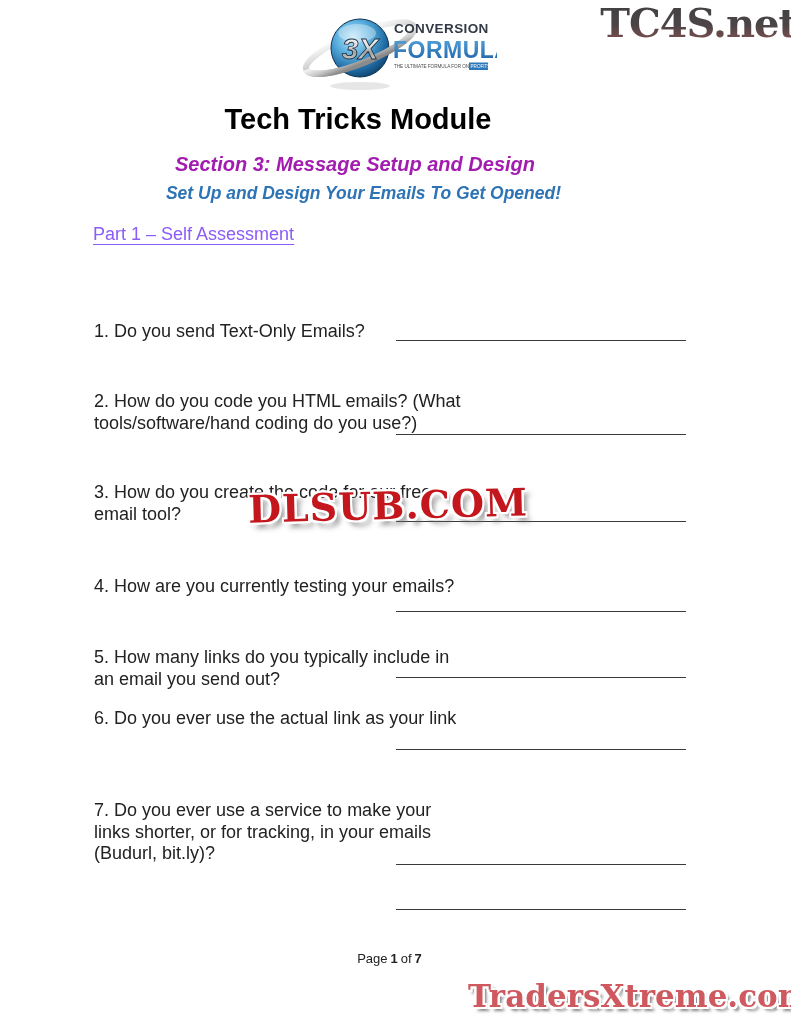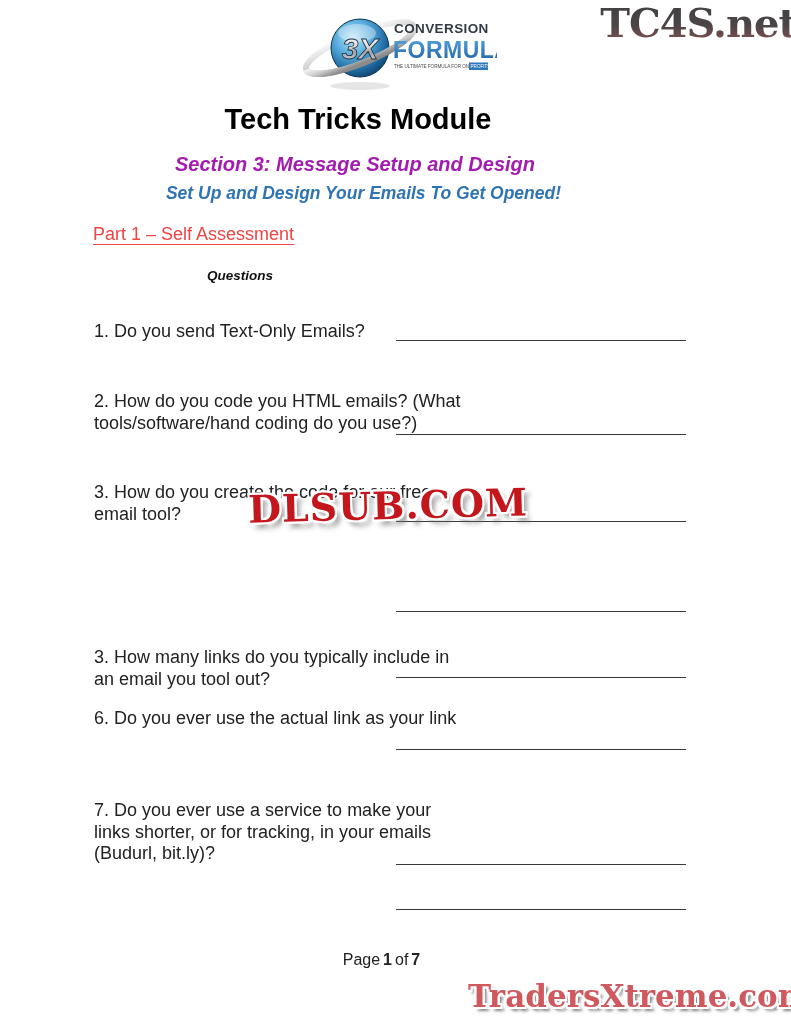--- a/index.html
+++ b/index.html
@@ -58,21 +58,21 @@
     position:absolute;left:0;top:147px;width:710px;
     text-align:center;font-size:20px;font-weight:bold;font-style:italic;color:#a21caf;margin-top:6px;
   }
   .subtitle{
     position:absolute;left:0;top:183px;width:727px;
     text-align:center;font-size:17.5px;font-weight:bold;font-style:italic;
     color:#2E74B5;
   }
   .part-heading{
     position:absolute;left:93px;top:224px;
-    font-size:18px;color:#ef4444;
+    font-size:18px;color:#8b5cf6;
     text-decoration:underline;
     text-underline-offset:4px;
   }
   .col-head{
     position:absolute;top:268px;
     font-size:13.5px;font-weight:bold;font-style:italic;color:#111;
     text-align:center;
   }
   .col-head.q{left:95px;width:290px;}
   .col-head.a{left:395px;width:290px;}
@@ -89,22 +89,22 @@
   }
   .q1t{top:321px;} .l1{top:340px;}
   .q2t{top:391px;} .l2{top:434px;}
   .q3t{top:482px;} .l3{top:521px;}
   .q4t{top:576px;} .l4{top:611px;}
   .q5t{top:647px;} .l5{top:677px;}
   .q6t{top:708px;} .l6{top:749px;}
   .q7t{top:800px;} .l7{top:864px;} .l8{top:909px;}
   
   .pagefooter{
-    position:absolute;left:4px;top:951px;width:755px;
-    text-align:center;font-size:16px;color:#222;
+    position:absolute;left:12px;top:951px;width:755px;
+    text-align:center;font-size:13px;color:#222;
   }
   .pagefooter .b{font-weight:bold;}
   .pagefooter span{margin:0 1.5px;}
 </style>
 </head>
 <body>
 
 <div class="page">
 
   <div class="logo">
@@ -152,44 +152,46 @@
 
   <div class="wm-tc4s">TC4S.net</div>
   <div class="wm-dlsub">DLSUB.COM</div>
   <div class="wm-traders">TradersXtreme.com</div>
 
   <div class="title">Tech Tricks Module</div>
   <div class="section">Section 3: Message Setup and Design</div>
   <div class="subtitle">Set Up and Design Your Emails To Get Opened!</div>
   <div class="part-heading">Part 1 – Self Assessment</div>
 
-  <div class="col-head q">Questions</div>
 
   <div class="qtext q1t">
     <div>1. Do you send Text-Only Emails?</div>
   </div>
   <div class="aline l1"></div>
 
   <div class="qtext q2t">
     <div>2. How do you code you HTML emails? (What</div>
     <div>tools/software/hand coding do you use?)</div>
   </div>
   <div class="aline l2"></div>
 
   <div class="qtext q3t">
     <div>3. How do you create the code for our free</div>
     <div>email tool?</div>
   </div>
   <div class="aline l3"></div>
 
+  <div class="qtext q4t">
+    <div>4. How are you currently testing your emails?</div>
+  </div>
   <div class="aline l4"></div>
 
   <div class="qtext q5t">
-    <div>3. How many links do you typically include in</div>
-    <div>an email you tool out?</div>
+    <div>5. How many links do you typically include in</div>
+    <div>an email you send out?</div>
   </div>
   <div class="aline l5"></div>
 
   <div class="qtext q6t">
     <div>6. Do you ever use the actual link as your link</div>
   </div>
   <div class="aline l6"></div>
 
   <div class="qtext q7t">
     <div>7. Do you ever use a service to make your</div>

